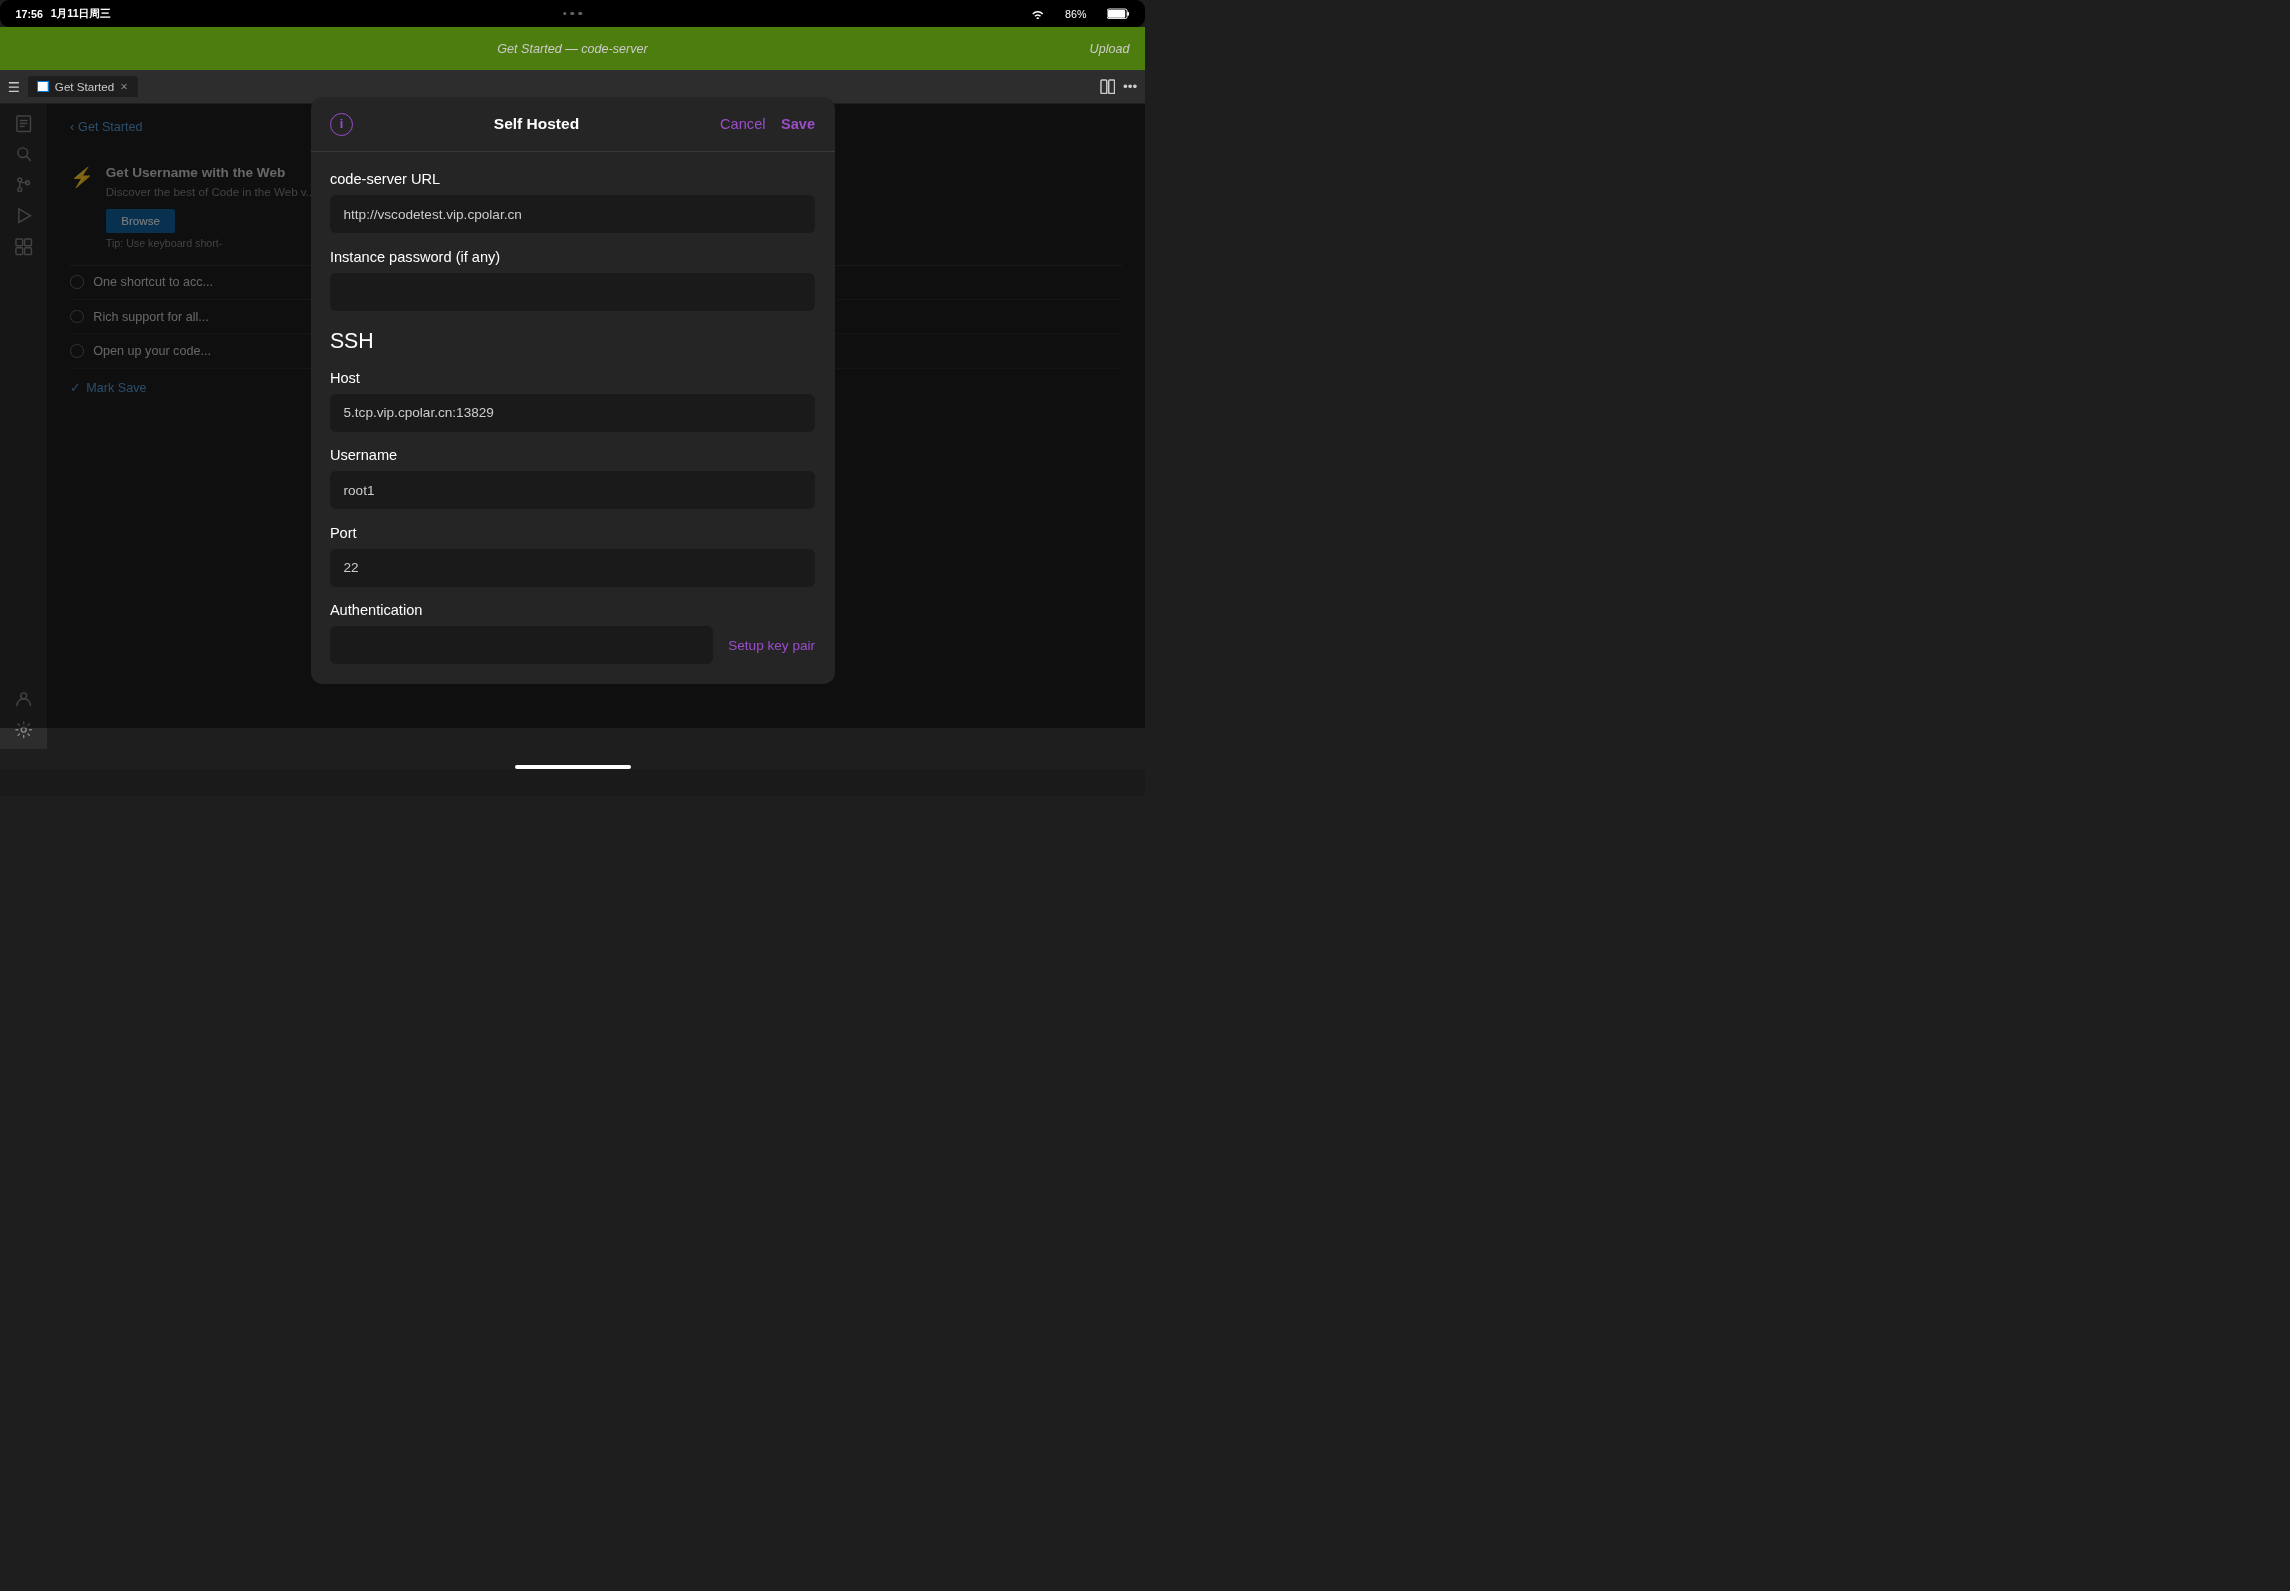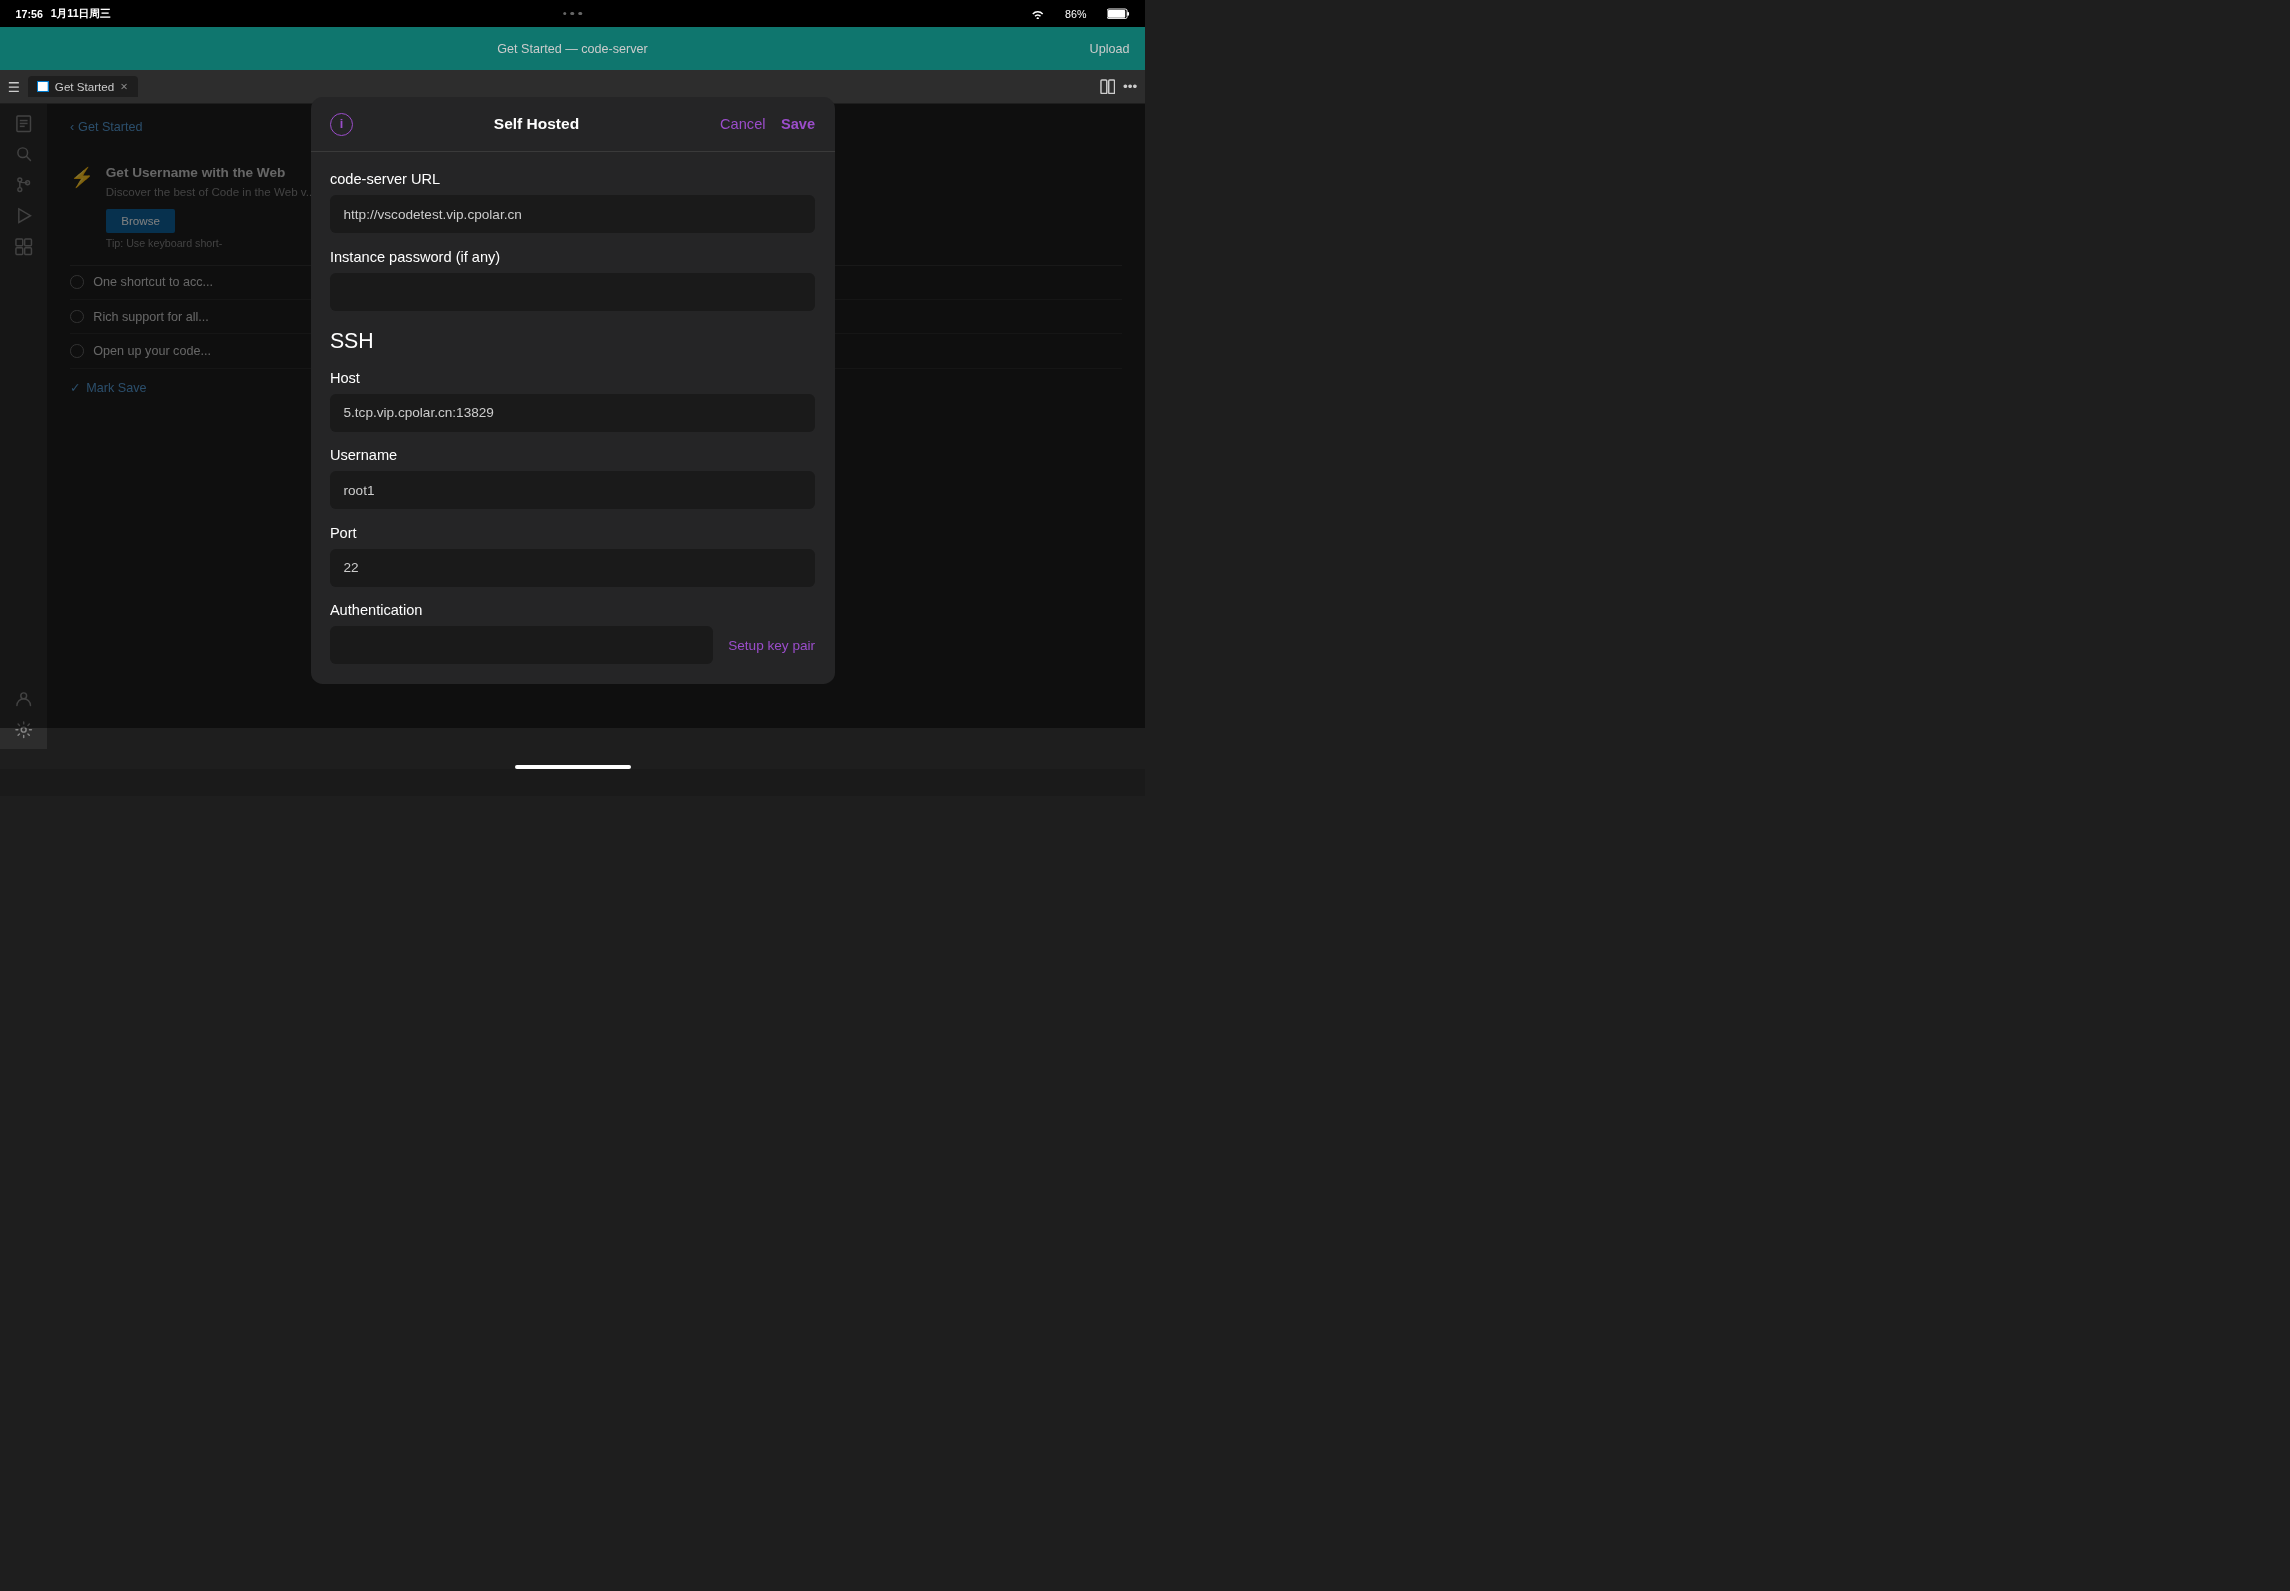--- a/index.html
+++ b/index.html
@@ -19,20 +19,21 @@
       top: 0;
       left: 0;
       right: 0;
       height: 27px;
       background: #000;
       display: flex;
       align-items: center;
       justify-content: space-between;
       padding: 0 15.5px;
       z-index: 100;
+      border-radius: 9px;
     }
 
     .status-bar-left {
       display: flex;
       align-items: center;
       gap: 7.8px;
       color: #fff;
       font-size: 10.7px;
       font-weight: 600;
     }
@@ -65,25 +66,26 @@
       height: 11.6px;
     }
 
     
     .title-bar {
       position: absolute;
       top: 27px;
       left: 0;
       right: 0;
       height: 43px;
-      background: #0f766e;
+      background: #4d7c0f;
       display: flex;
       align-items: center;
       justify-content: center;
       z-index: 100;
+      font-style: italic;
     }
 
     .title-bar-title {
       color: #ccc;
       font-size: 12.6px;
     }
 
     .title-bar-upload {
       position: absolute;
       right: 15.5px;

